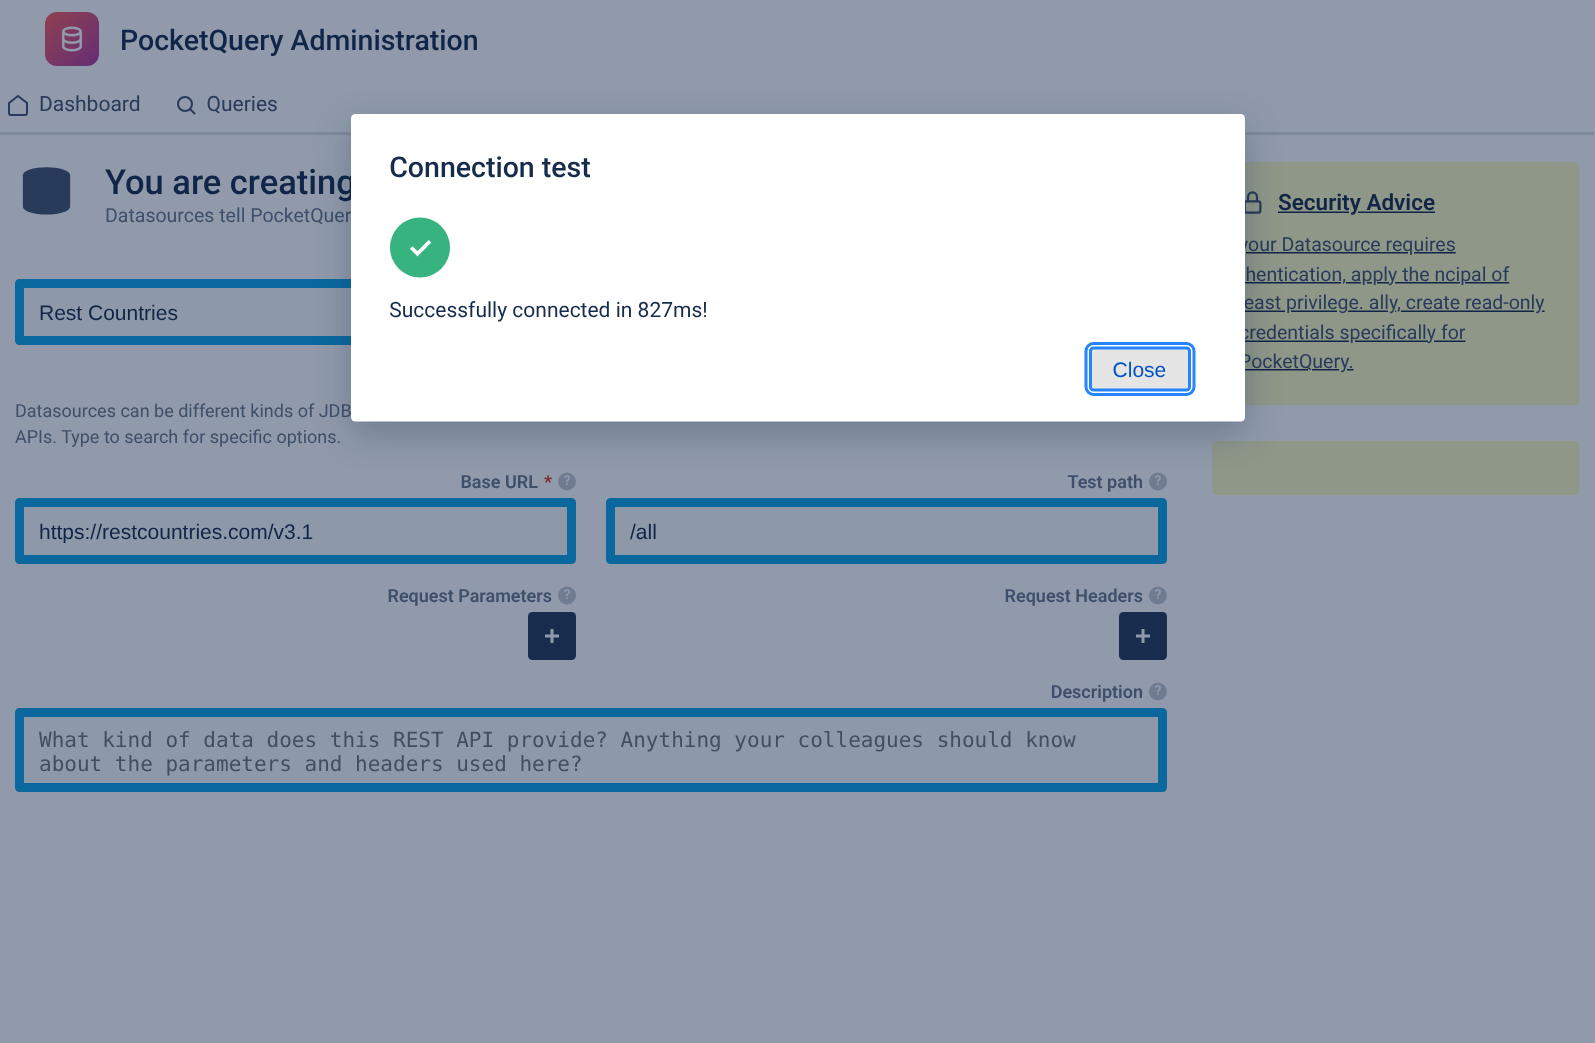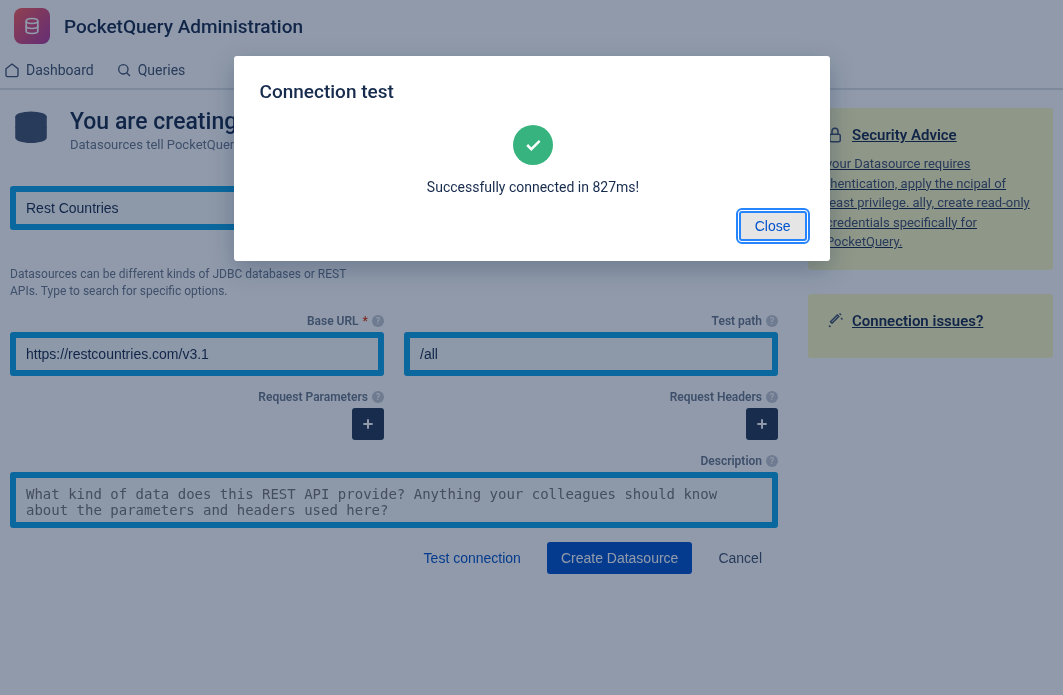--- a/index.html
+++ b/index.html
@@ -1,20 +1,20 @@
 <!DOCTYPE html>
 <html><head>
 <meta charset="utf-8">
 <style>
   * { box-sizing: border-box; }
   html, body { margin:0; padding:0; font-family:-apple-system,BlinkMacSystemFont,"Segoe UI",Roboto,Arial,sans-serif; color:#172B4D; background:#fff;}
   body { width:1063px; height:695px; overflow:hidden; position:relative;}
 
   
-  .app-header { display:flex; align-items:center; gap:14px; padding:8px 14px;}
+  .app-header { display:flex; align-items:center; gap:14px; padding:8px 14px;margin-left:16px;}
   .app-logo { width:36px; height:36px; border-radius:8px; background:linear-gradient(135deg,#ff5c5c,#b03a9e); display:flex; align-items:center; justify-content:center; color:#fff;}
   .app-title { font-size:19px; font-weight:500; color:#172B4D;}
 
   
   .tab-bar { display:flex; gap:18px; padding:0 2px; border-bottom:2px solid #dfe1e6;}
   .tab { display:flex; align-items:center; gap:6px; padding:10px 2px; font-size:14px; color:#42526E; cursor:pointer;}
   .tab svg { width:16px; height:16px;}
 
   
   .main { display:flex; gap:30px; padding:18px 10px 10px 10px;}
@@ -48,23 +48,23 @@
 
   
   .panel { background:#fef9c3; border-radius:3px; padding:18px;text-decoration:underline;}
   .panel-title { display:flex; align-items:center; gap:8px; font-size:15px; font-weight:600; color:#172B4D; margin-bottom:10px;}
   .panel-title svg{width:18px;height:18px;}
   .panel-text { font-size:13px; color:#42526E; line-height:1.5;}
   .mono { font-family:SFMono-Regular,Menlo,monospace;}
 
   
   .overlay { position:absolute; inset:0; background:rgba(9,30,66,0.45);}
-  .modal { position:absolute; left:50%; top:56px; transform:translateX(-50%); width:596px; background:#fff; border-radius:3px; padding:24px 23px 20px 26px; box-shadow:0 8px 24px rgba(9,30,66,0.25);}
+  .modal { position:absolute; left:50%; top:76px; transform:translateX(-50%); width:596px; background:#fff; border-radius:3px; padding:24px 36px 20px 26px; box-shadow:0 8px 24px rgba(9,30,66,0.25);}
   .modal-title { font-size:19px; font-weight:500; color:#172B4D; margin-bottom:22px;}
-  .modal-body { text-align:center;}
+  .modal-body { text-align:left;}
   .success-circle { width:40px; height:40px; border-radius:50%; background:#36B37E; display:inline-flex; align-items:center; justify-content:center;}
   .modal-msg { font-size:14px; color:#172B4D; margin-top:14px;}
   .modal-actions { display:flex; justify-content:flex-end; margin-top:16px;}
   .close-btn { background:#e5e5e5; border:2px solid #2684FF; color:#0052CC; font-size:14px; font-weight:500; border-radius:3px; padding:5px 14px; cursor:pointer; outline:2px solid #2684FF; outline-offset:1px;}
 </style>
 </head>
 <body>
 
 <div class="app-header">
   <div class="app-logo">
@@ -170,45 +170,34 @@
     </div>
 
     <div class="field">
       <label class="field-label">
           <span>Description</span>
           <span class="help-dot">?</span>
         </label>
       <textarea class="text-input" placeholder="What kind of data does this REST API provide? Anything your colleagues should know about the parameters and headers used here?" style=""></textarea>
     </div>
 
-    <div class="actions">
-      <button class="link-btn">Test connection</button>
-      <button class="primary-btn">Create Datasource</button>
-      <button class="plain-btn">Cancel</button>
-    </div>
   </div>
 
   <div class="right-col">
     <div class="panel">
       <div class="panel-title">
           <svg viewBox="0 0 24 24" fill="none" stroke="#42526E" stroke-width="2">
             <rect x="5" y="11" width="14" height="10" rx="2"></rect>
             <path d="M8 11V7a4 4 0 0 1 8 0v4"></path>
           </svg>
           <span>Security Advice</span>
         </div>
       <div class="panel-text">your Datasource requires thentication, apply the ncipal of least privilege. ally, create read-only credentials specifically for PocketQuery.</div>
     </div>
     <div class="panel">
-      <div class="panel-title">
-          <svg viewBox="0 0 24 24" fill="none" stroke="#42526E" stroke-width="2">
-            <path d="M15 4l2 2-9 9-2-2zM18 2l2 2M20 8l2 2M4 18l2 2"></path>
-          </svg>
-          <span>Connection issues?</span>
-        </div>
     </div>
   </div>
 </div>
 
 <div class="overlay"></div>
 <div class="modal">
   <div class="modal-title">Connection test</div>
   <div class="modal-body">
     <div class="success-circle">
       <svg width="20" height="20" viewBox="0 0 24 24" fill="none" stroke="#fff" stroke-width="3">

